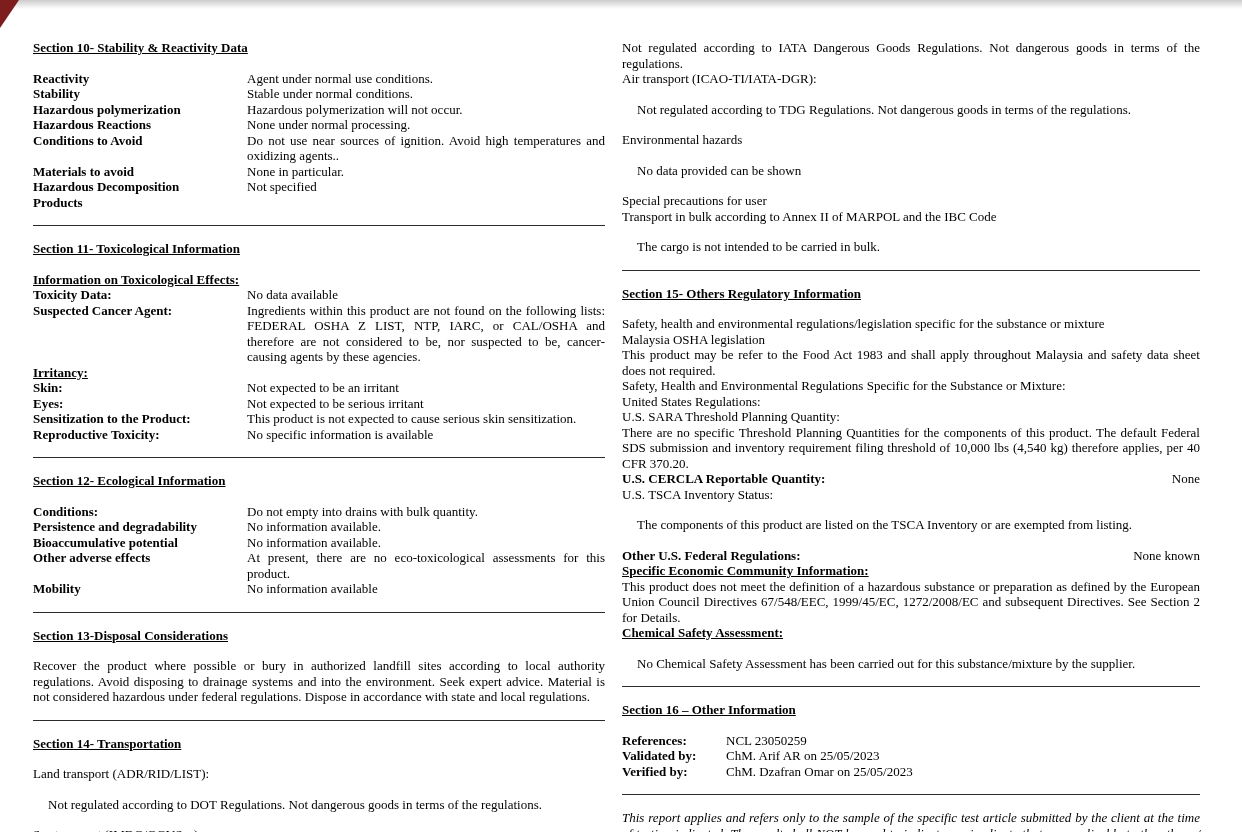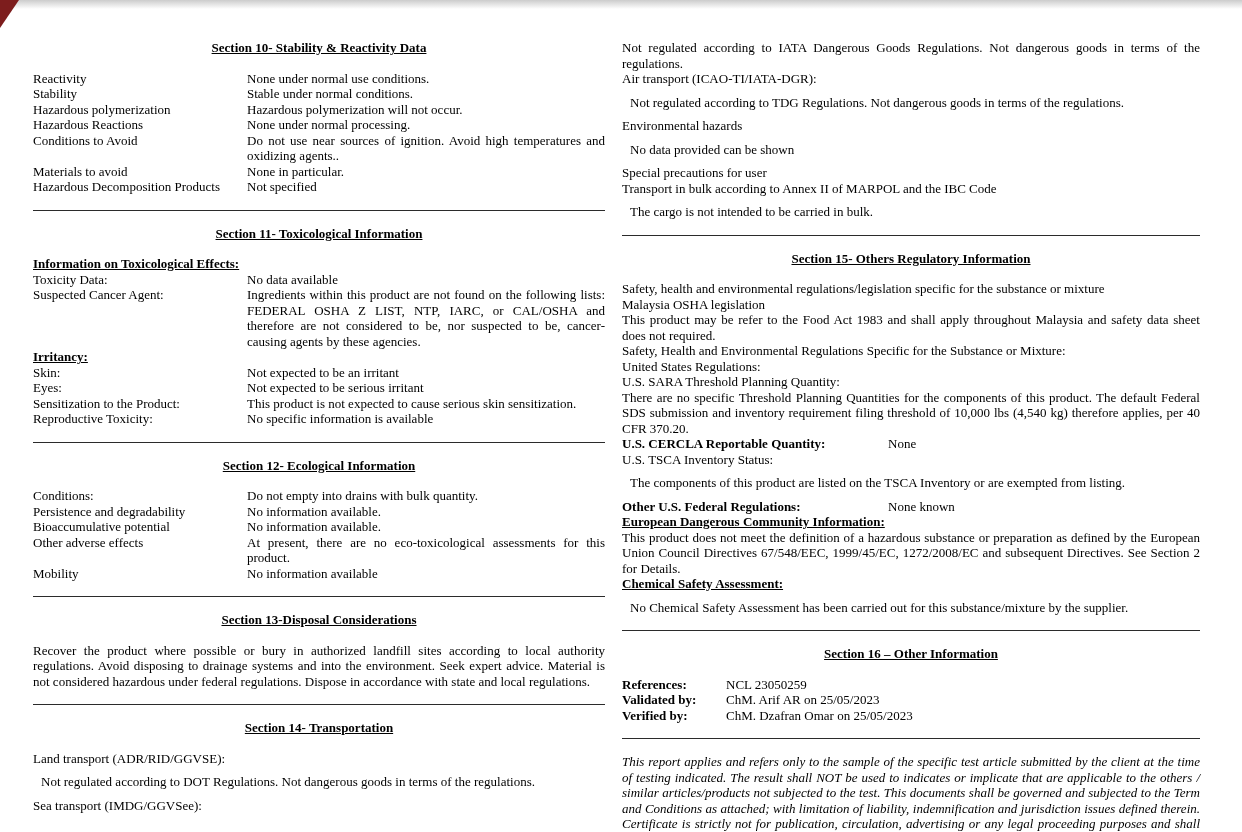--- a/index.html
+++ b/index.html
@@ -22,37 +22,37 @@
     position: absolute; top: 0; left: 0; width: 19px; height: 28px;
     background: #7d1d1d;
     clip-path: polygon(0 0, 100% 0, 0 100%);
   }
   .columns { display: flex; padding: 40px 0 0 33px; }
   .col-left  { width: 572px; margin-right: 17px; flex: none; }
   .col-right { width: 578px; flex: none; }
 
   .sec-title {
     font-size: 13px; font-weight: bold; text-decoration: underline;
-    text-align: center; margin: 0 0 15px 0;
+    margin: 0 0 15px 0;
   }
   .divider { border-top: 1.2px solid #2b2b2b; margin: 15px 0; height: 0; }
 
   .kv { display: flex; }
-  .kv .k { flex: 0 0 214px; font-weight: normal; padding-right: 18px; }
+  .kv .k { flex: 0 0 214px; font-weight: bold; padding-right: 18px; }
   .kv .v { flex: 1; text-align: justify; }
 
   .sub-line { font-weight: bold; text-decoration: underline; }
 
-  .line  { margin: 8px; }
+  .line  { margin: 15px; }
   .bold  { margin: 0; font-weight: normal; }
   .para  { margin: 0; text-align: justify; }
 
   .pair { display: flex; }
   .pair .k { flex: 0 0 266px; font-weight: bold; }
-  .pair .v { flex: 1; }
+  .pair .v { flex: 1; text-align: right; }
 
   .kv16 { display: flex; }
   .kv16 .k { flex: 0 0 104px; font-weight: bold; }
   .kv16 .v { flex: 1; }
 
   .u-bold { margin: 0; font-weight: bold; text-decoration: underline; }
 
   .disclaimer {
     margin: 5px 0 0 0;
     font-style: italic;
@@ -66,21 +66,21 @@
 <div class="corner-mark"></div>
 
 <div class="columns">
 
   <div class="col-left">
 
     <div>
       <h3 class="sec-title">Section 10- Stability &amp; Reactivity Data</h3>
       <div class="kv">
         <div class="k">Reactivity</div>
-        <div class="v">None under normal use conditions.</div>
+        <div class="v">Agent under normal use conditions.</div>
       </div>
       <div class="kv">
         <div class="k">Stability</div>
         <div class="v">Stable under normal conditions.</div>
       </div>
       <div class="kv">
         <div class="k">Hazardous polymerization</div>
         <div class="v">Hazardous polymerization will not occur.</div>
       </div>
       <div class="kv">
@@ -163,21 +163,21 @@
 
     <div>
       <h3 class="sec-title">Section 13-Disposal Considerations</h3>
       <p class="para">Recover the product where possible or bury in authorized landfill sites according to local authority regulations.  Avoid disposing to drainage systems and into the environment.  Seek expert advice.  Material is not considered hazardous under federal regulations. Dispose in accordance with state and local regulations.</p>
     </div>
 
     <div class="divider"></div>
 
     <div>
       <h3 class="sec-title">Section 14- Transportation</h3>
-      <p class="bold">Land transport (ADR/RID/GGVSE):</p>
+      <p class="bold">Land transport (ADR/RID/LIST):</p>
       <p class="line">Not regulated according to DOT Regulations. Not dangerous goods in terms of the regulations.</p>
       <p class="bold">Sea transport (IMDG/GGVSee):</p>
     </div>
 
   </div>
 
   <div class="col-right">
 
     <div>
       <p class="para">Not regulated according to IATA Dangerous Goods Regulations. Not dangerous goods in terms of the regulations.</p>
@@ -204,21 +204,21 @@
       <div class="pair">
         <div class="k">U.S. CERCLA Reportable Quantity:</div>
         <div class="v">None</div>
       </div>
       <p class="bold">U.S. TSCA Inventory Status:</p>
       <p class="line">The components of this product are listed on the TSCA Inventory or are exempted from listing.</p>
       <div class="pair">
         <div class="k">Other U.S. Federal Regulations:</div>
         <div class="v">None known</div>
       </div>
-      <p class="u-bold">European Dangerous Community Information:</p>
+      <p class="u-bold">Specific Economic Community Information:</p>
       <p class="para">This product does not meet the definition of a hazardous substance or preparation as defined by the European Union Council Directives 67/548/EEC, 1999/45/EC, 1272/2008/EC and subsequent Directives. See Section 2 for Details.</p>
       <p class="u-bold">Chemical Safety Assessment:</p>
       <p class="line">No Chemical Safety Assessment has been carried out for this substance/mixture by the supplier.</p>
     </div>
 
     <div class="divider"></div>
 
     <div>
       <h3 class="sec-title">Section 16 – Other Information</h3>
       <div class="kv16">

